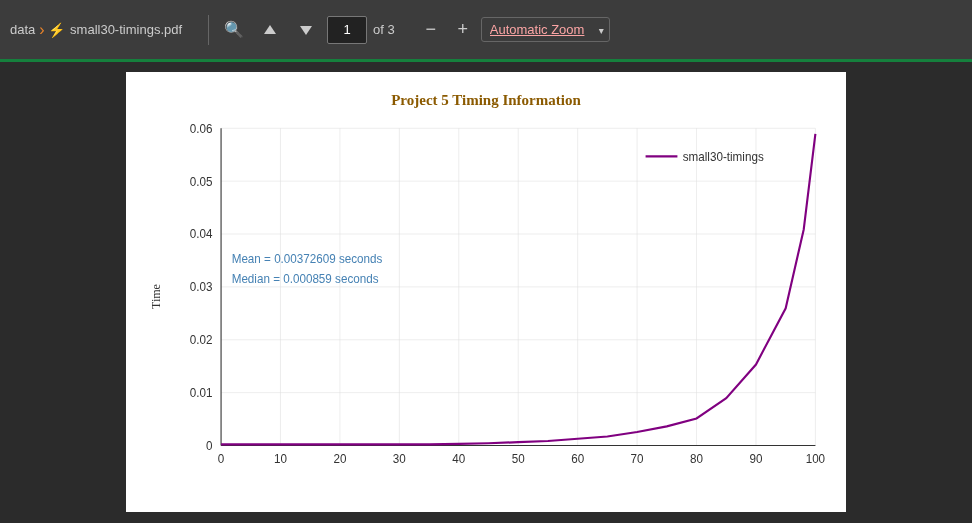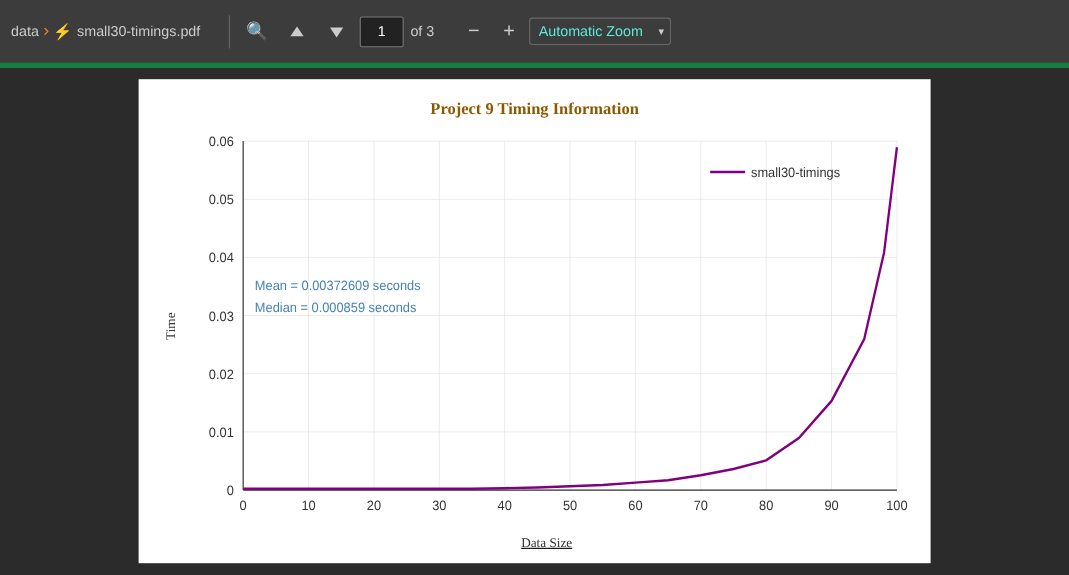--- a/index.html
+++ b/index.html
@@ -6,21 +6,21 @@
     body { background: #2b2b2b; font-family: Arial, sans-serif; width: 972px; height: 523px; overflow: hidden; }
 
     
     .toolbar {
       background: #3c3c3c;
       height: 62px;
       display: flex;
       align-items: center;
       padding: 16px 10px;
       gap: 6px;
-      border-bottom: 5px solid #15803d;
+      border-bottom: 3px solid #15803d;
     }
     .breadcrumb {
       color: #ccc;
       font-size: 13px;
       display: flex;
       align-items: center;
       gap: 4px;
       margin-right: 16px;
     }
     .breadcrumb-separator { color: #e8832a; font-size: 16px; }
@@ -52,29 +52,30 @@
     .zoom-controls {
       display: flex; align-items: center; gap: 4px; margin-left: 16px;
     }
     .zoom-btn {
       background: none; border: none; color: #ccc; cursor: pointer;
       width: 28px; height: 28px;
       display: flex; align-items: center; justify-content: center;
       font-size: 18px; border-radius: 3px;
     }
     .zoom-select {
-      background: #3c3c3c; color: #5eead4;
+      background: #3c3c3c; color: #fca5a5;
       border: 1px solid #666;
       padding: 4px 8px;
       font-size: 13px;
       border-radius: 3px;
       cursor: pointer;
       appearance: none;
       -webkit-appearance: none;
       padding-right: 24px;
+      text-decoration: underline;
     }
     .zoom-select-wrap {
       position: relative;
       display: flex; align-items: center;
     }
     .zoom-chevron {
       position: absolute; right: 6px; top: 50%; transform: translateY(-50%);
       color: #ccc; font-size: 10px; pointer-events: none;
     }
 
@@ -189,21 +190,21 @@
         <option>200%</option>
       </select>
       <span class="zoom-chevron">▾</span>
     </div>
   </div>
 </div>
 
 <div class="content-area">
   <div class="pdf-page">
     <div class="chart-container">
-      <div class="chart-title">Project 9  Timing  Information</div>
+      <div class="chart-title">Project 5  Timing  Information</div>
       <div class="chart-inner">
         <div class="y-axis-label">Time</div>
         <div class="chart-plot-area">
           <svg class="chart-svg" viewBox="0 0 620 320" preserveAspectRatio="none">
 
             <line x1="50" y1="10" x2="610" y2="10" stroke="#ddd" stroke-width="0.5"></line>
             <line x1="50" y1="57" x2="610" y2="57" stroke="#ddd" stroke-width="0.5"></line>
             <line x1="50" y1="104" x2="610" y2="104" stroke="#ddd" stroke-width="0.5"></line>
             <line x1="50" y1="151" x2="610" y2="151" stroke="#ddd" stroke-width="0.5"></line>
             <line x1="50" y1="198" x2="610" y2="198" stroke="#ddd" stroke-width="0.5"></line>
@@ -269,18 +270,17 @@
                 599,100
                 610,15
               "></polyline>
 
             <line x1="450" y1="35" x2="480" y2="35" stroke="#800080" stroke-width="2"></line>
             <text x="485" y="39" font-size="11" fill="#333">small30-timings</text>
 
             <text x="60" y="130" font-size="11" fill="#4682b4">Mean = 0.00372609 seconds</text>
             <text x="60" y="148" font-size="11" fill="#4682b4">Median = 0.000859 seconds</text>
           </svg>
-          <div class="x-axis-label">Data Size</div>
         </div>
       </div>
     </div>
   </div>
 </div>
 
 </body></html>

